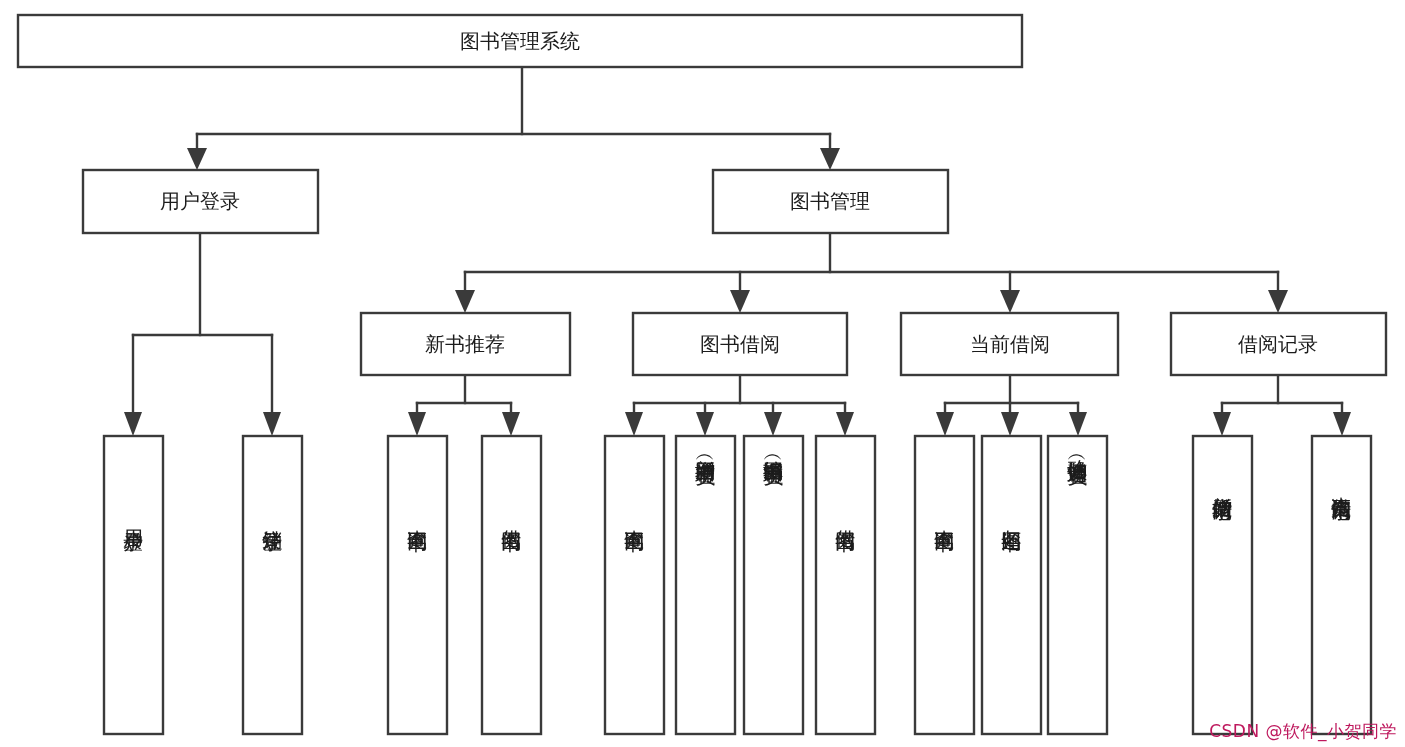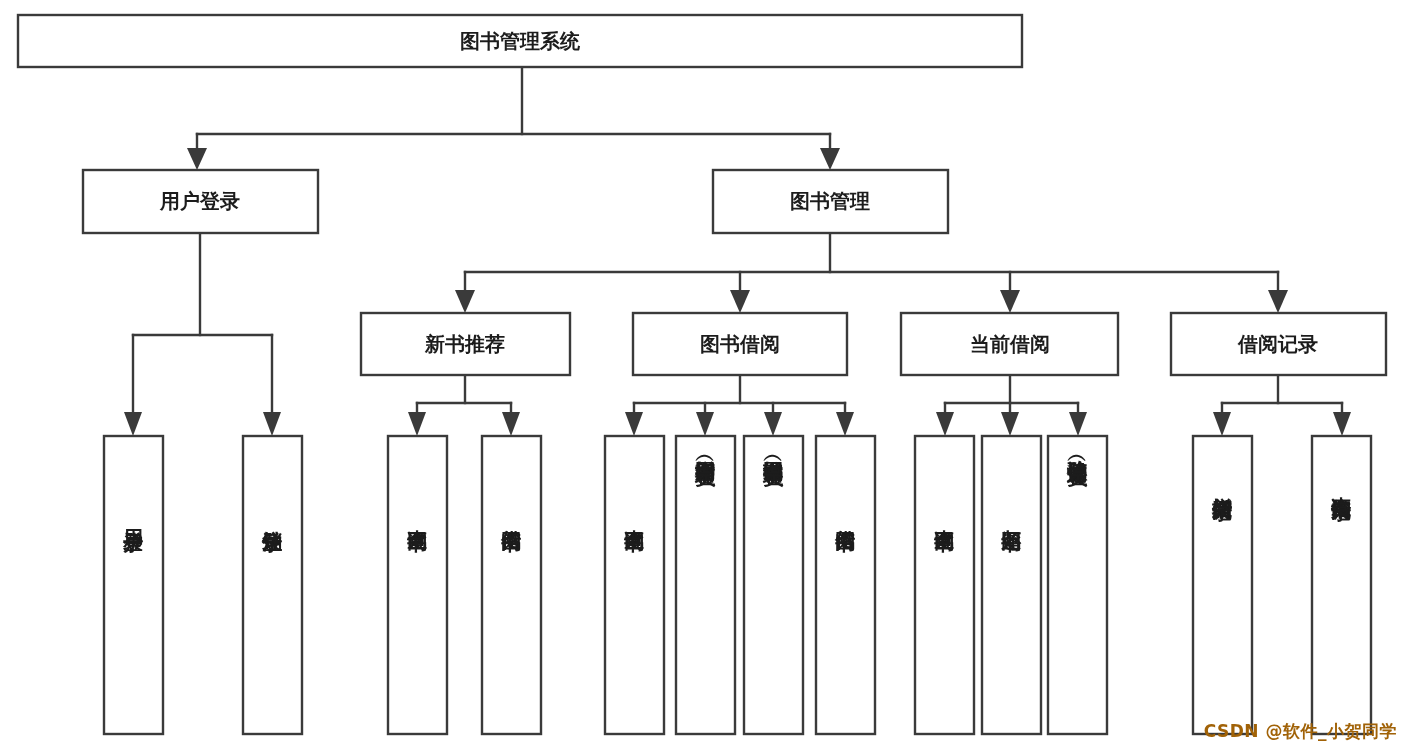--- a/index.html
+++ b/index.html
@@ -11,21 +11,20 @@
     width: 1405px;
     height: 747px;
     font-family: "DejaVu Sans", "Liberation Sans", sans-serif;
     overflow: hidden;
     position: relative;
   }
   #diagram-root {
     position: relative;
     width: 1405px;
     height: 747px;
-    font-weight: bold;
   }
   svg.diagram-svg {
     position: absolute;
     top: 0;
     left: 0;
     width: 1405px;
     height: 747px;
   }
   .node-box {
     fill: #ffffff;
@@ -66,21 +65,21 @@
     letter-spacing: 1px;
     white-space: nowrap;
     text-align: center;
   }
   .watermark {
     position: absolute;
     right: 8px;
     bottom: 4px;
     font-family: "DejaVu Sans", "Liberation Sans", sans-serif;
     font-size: 17px;
-    color: #a16207;
+    color: #be185d;
     letter-spacing: 0.5px;
     white-space: nowrap;
   }
 </style>
 </head>
 <body>
 
 <div id="diagram-root">
 
   <svg class="diagram-svg" viewBox="0 0 1405 747" xmlns="http://www.w3.org/2000/svg">

